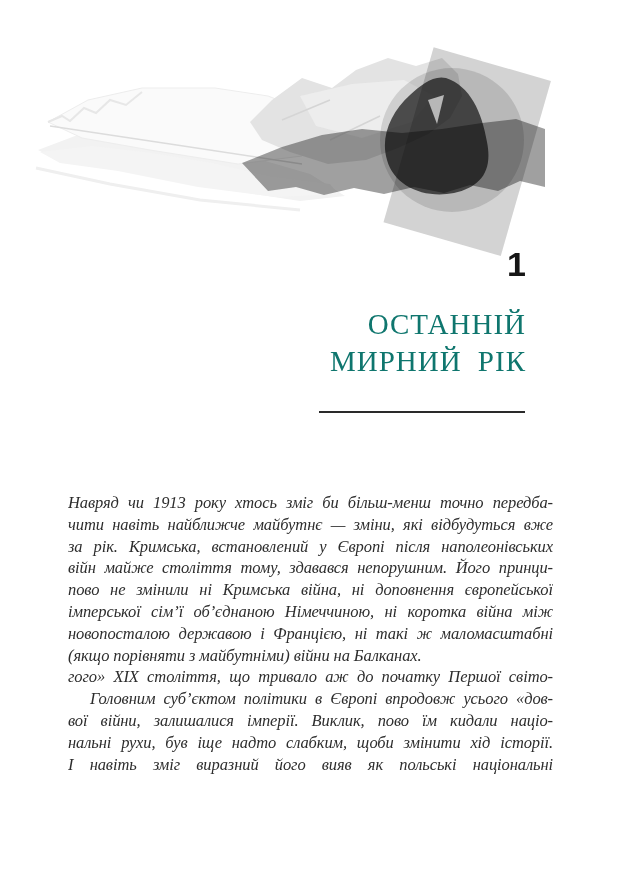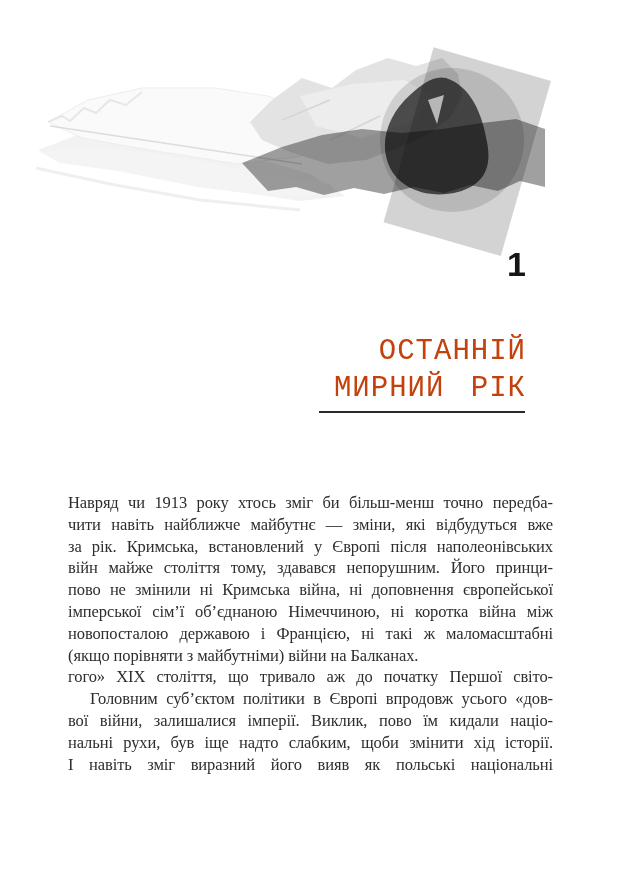--- a/index.html
+++ b/index.html
@@ -21,28 +21,28 @@
     top: 246px;
     right: 94px;
     font-family: "Liberation Sans", sans-serif;
     font-size: 34px;
     font-weight: 700;
     color: #161616;
     line-height: 36px;
   }
   .chapter-title {
     position: absolute;
-    top: 333px;
+    top: 306px;
     right: 94px;
     text-align: right;
-    font-family: Liberation Mono, monospace;
+    font-family: Liberation Serif, serif;
     font-size: 29px;
     line-height: 37px;
     letter-spacing: 1px;
-    color: #c2410c;
+    color: #0f766e;
   }
   .chapter-title .t2 { word-spacing: 8px; margin-left: 41px; }
   .title-rule {
     position: absolute;
     top: 411px;
     right: 95px;
     width: 206px;
     height: 2px;
     background: #2a2a2a;
   }
@@ -53,20 +53,21 @@
     width: 485px;
     font-size: 16.5px;
     letter-spacing: -0.1px;
     line-height: 21.8px;
     color: #2d2d2d;
   }
   .body-text .line {
     text-align: left;
     white-space: nowrap;
     overflow: hidden;
+    font-style: italic;
   }
   .body-text .line.just {
     text-align: justify;
     text-align-last: justify;
   }
   .body-text .line.indent { text-indent: 22px; }
 </style>
 </head>
 <body>
 

